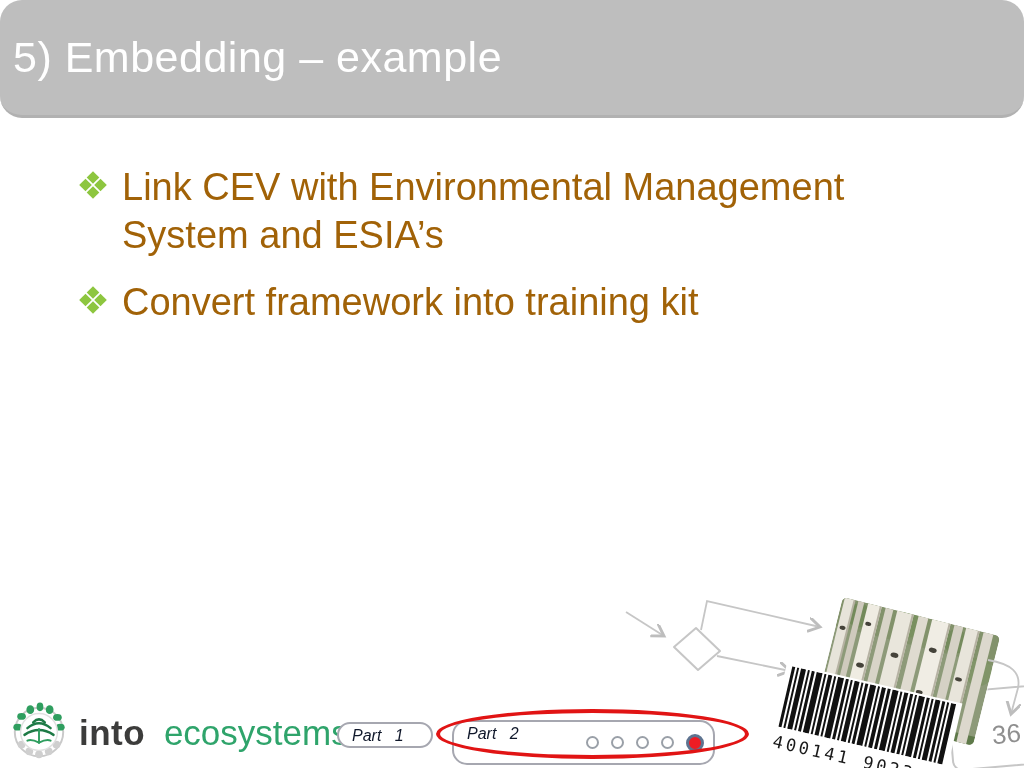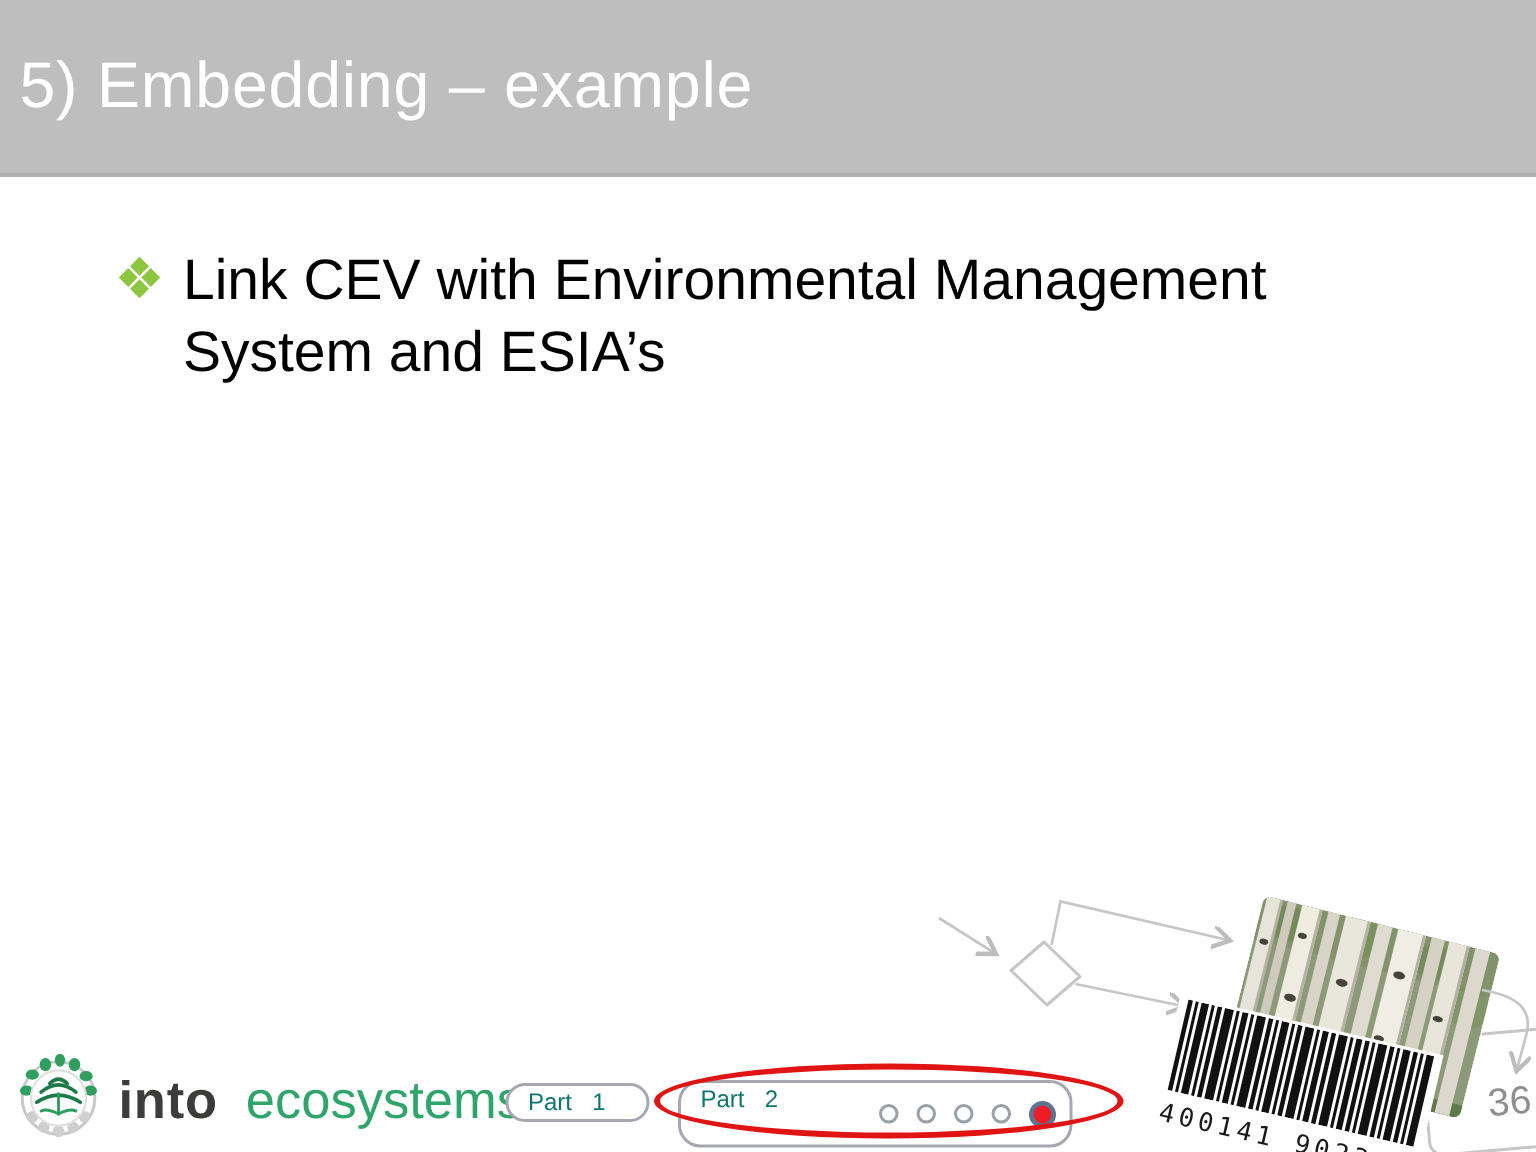--- a/index.html
+++ b/index.html
@@ -3,31 +3,31 @@
 <meta charset="utf-8">
 <style>
   html,body{margin:0;padding:0;}
   body{
     width:1024px;height:768px;position:relative;overflow:hidden;
     background:#ffffff;font-family:"Liberation Sans",sans-serif;
   }
   
   .header{
     position:absolute;left:0;top:0;width:1024px;height:118px;
-    background:#bebebe;border-bottom:3px solid #b1b1b1;box-sizing:border-box;
+    background:#bebebe;border-bottom:3px solid #b1b1b1;box-sizing:border-box;border-radius:22px;
   }
   .title{
     position:absolute;left:13px;top:33px;
     font-size:43px;color:#ffffff;letter-spacing:.5px;white-space:nowrap;
   }
   
   .bullets{position:absolute;left:78px;top:163px;width:834px;}
   .bullet-item{display:flex;margin-bottom:19px;}
   .bullet-marker{flex:0 0 30px;margin-top:7px;margin-right:14px;}
-  .bullet-text{font-size:38px;line-height:48px;color:#000000;}
+  .bullet-text{font-size:38px;line-height:48px;color:#a16207;}
   
   .flow-svg{position:absolute;left:0;top:0;z-index:1;pointer-events:none;}
   .flow-svg-top{position:absolute;left:0;top:0;z-index:6;pointer-events:none;}
   .pagebox{
     position:absolute;left:946px;top:692px;width:116px;height:80px;
     background:#ffffff;border:2px solid #c6c6c6;border-radius:10px;
     transform:rotate(-5deg);transform-origin:top left;z-index:2;
     box-sizing:border-box;display:flex;align-items:center;justify-content:flex-start;
   }
   .pagenum{font-size:26px;color:#8f8f8f;margin-left:40px;margin-top:14px;}
@@ -46,21 +46,21 @@
     letter-spacing:3px;text-align:center;margin-top:1px;white-space:nowrap;
   }
   
   .logo{position:absolute;left:8px;top:700px;display:flex;align-items:center;z-index:2;}
   .logo-text{margin-left:9px;font-size:35px;white-space:nowrap;}
   .logo-brand{color:#3c3c3b;font-weight:bold;letter-spacing:.5px;}
   .logo-product{color:#2fa46b;font-weight:normal;margin-left:9px;}
   
   .pill{
     position:absolute;background:#fff;border:2px solid #a6a7b0;border-radius:15px;
-    box-sizing:border-box;color:#0f766e;font-size:16px;z-index:3;
+    box-sizing:border-box;color:#0f172a;font-style:italic;font-size:16px;z-index:3;
   }
   .pill-label{position:absolute;left:13px;top:3px;word-spacing:9px;}
   .pill-part1{left:337px;top:722px;width:96px;height:26px;}
   .pill-part2{left:452px;top:720px;width:263px;height:45px;}
   .dots{position:absolute;right:9px;top:0;height:100%;display:flex;align-items:center;gap:12px;}
   .dot{width:13px;height:13px;border:2px solid #9aa0a8;border-radius:50%;background:#fff;box-sizing:border-box;}
   .dot.active{width:18px;height:18px;border:3px solid #5e7390;background:#ee1c24;}
   .red-ellipse{
     position:absolute;left:436px;top:709px;width:313px;height:50px;
     border:4px solid #e11414;border-radius:50%;box-sizing:border-box;z-index:7;
@@ -79,20 +79,33 @@
       <svg width="30" height="30" viewBox="0 0 30 30">
         <g fill="#8DC63F">
           <path d="M15 1.2 L21.3 7.5 L15 13.8 L8.7 7.5 Z"></path>
           <path d="M7.5 8.7 L13.8 15 L7.5 21.3 L1.2 15 Z"></path>
           <path d="M22.5 8.7 L28.8 15 L22.5 21.3 L16.2 15 Z"></path>
           <path d="M15 16.2 L21.3 22.5 L15 28.8 L8.7 22.5 Z"></path>
         </g>
       </svg>
     </span>
     <span class="bullet-text">Link CEV with Environmental Management System and ESIA’s</span>
+  </div>
+  <div class="bullet-item">
+    <span class="bullet-marker">
+      <svg width="30" height="30" viewBox="0 0 30 30">
+        <g fill="#8DC63F">
+          <path d="M15 1.2 L21.3 7.5 L15 13.8 L8.7 7.5 Z"></path>
+          <path d="M7.5 8.7 L13.8 15 L7.5 21.3 L1.2 15 Z"></path>
+          <path d="M22.5 8.7 L28.8 15 L22.5 21.3 L16.2 15 Z"></path>
+          <path d="M15 16.2 L21.3 22.5 L15 28.8 L8.7 22.5 Z"></path>
+        </g>
+      </svg>
+    </span>
+    <span class="bullet-text">Convert framework into training kit</span>
   </div>
 </div>
 
 <svg class="flow-svg" width="1024" height="768" viewBox="0 0 1024 768">
   <defs>
     <marker id="arr" markerWidth="10" markerHeight="10" refX="6.5" refY="4" orient="auto">
       <path d="M0,0 L6.5,4 L0,8" fill="none" stroke="#bdbdbd" stroke-width="1.6"></path>
     </marker>
   </defs>
   <g stroke="#c6c6c6" stroke-width="1.8" fill="none">

